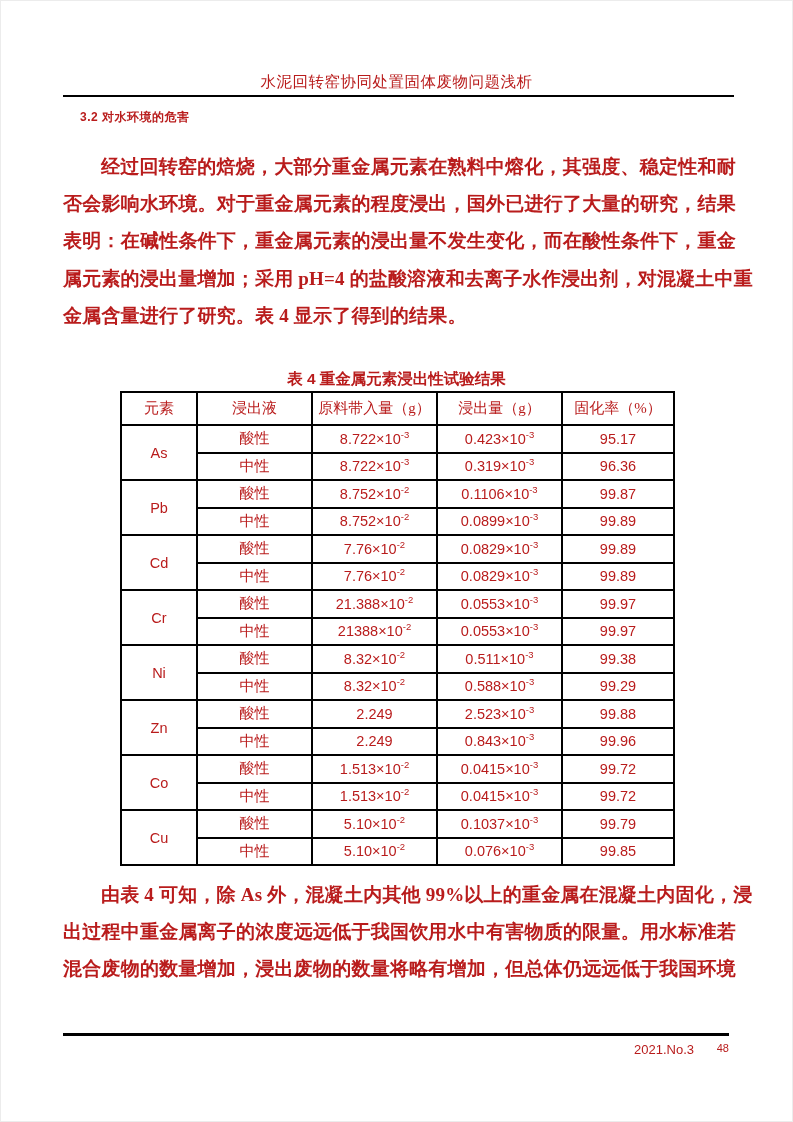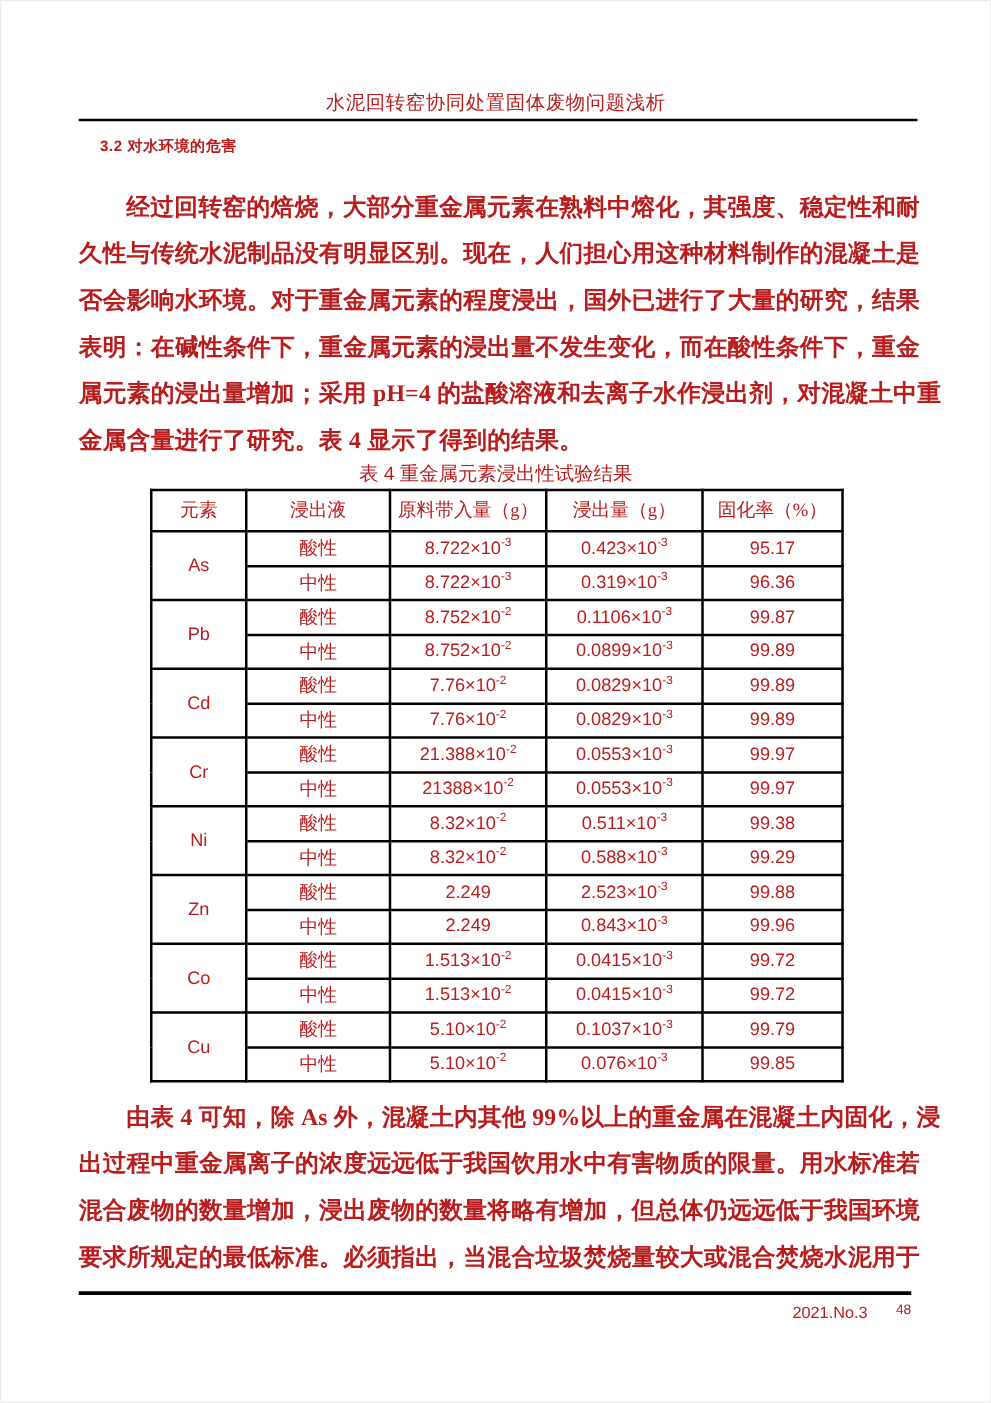--- a/index.html
+++ b/index.html
@@ -37,21 +37,21 @@
     white-space:nowrap;overflow:visible;
     letter-spacing:.2px;
     font-weight:bold;
   }
   .para .line.indent{text-indent:38px;}
   .para .line.endline{text-align-last:left;}
   .para1{top:147px;}
   .para2{top:875px;}
   .caption{
     position:absolute;top:368px;left:0;width:100%;
-    text-align:center;font-size:15.5px;font-weight:400;
+    text-align:center;font-size:15.5px;font-weight:700;
     font-family:"Liberation Sans", sans-serif;
   }
   .data-table{
     position:absolute;top:390px;left:119px;
     border-collapse:collapse;
     border:2.5px solid #000;
     table-layout:fixed;
     width:553px;
   }
   .data-table th,.data-table td{
@@ -95,21 +95,20 @@
 <div class="page">
 
   <div class="header-title">水泥回转窑协同处置固体废物问题浅析</div>
 
   <div class="header-rule"></div>
 
   <h2 class="section-heading">3.2 对水环境的危害</h2>
 
   <div class="para para1">
       <div class="line indent">经过回转窑的焙烧，大部分重金属元素在熟料中熔化，其强度、稳定性和耐</div>
-      <div class="line">久性与传统水泥制品没有明显区别。现在，人们担心用这种材料制作的混凝土是</div>
       <div class="line">否会影响水环境。对于重金属元素的程度浸出，国外已进行了大量的研究，结果</div>
       <div class="line">表明：在碱性条件下，重金属元素的浸出量不发生变化，而在酸性条件下，重金</div>
       <div class="line">属元素的浸出量增加；采用 pH=4 的盐酸溶液和去离子水作浸出剂，对混凝土中重</div>
       <div class="line endline">金属含量进行了研究。表 4 显示了得到的结果。</div>
     </div>
 
   <div class="caption">表 4  重金属元素浸出性试验结果</div>
 
   <table class="data-table" id="data-table">
     <colgroup id="table-colgroup">
@@ -233,21 +232,20 @@
           <td class="num">0.076×10<sup>-3</sup></td>
           <td class="num">99.85</td>
         </tr>
       </tbody>
   </table>
 
   <div class="para para2">
       <div class="line indent">由表 4 可知，除 As 外，混凝土内其他 99%以上的重金属在混凝土内固化，浸</div>
       <div class="line">出过程中重金属离子的浓度远远低于我国饮用水中有害物质的限量。用水标准若</div>
       <div class="line">混合废物的数量增加，浸出废物的数量将略有增加，但总体仍远远低于我国环境</div>
-      <div class="line">要求所规定的最低标准。必须指出，当混合垃圾焚烧量较大或混合焚烧水泥用于</div>
     </div>
 
   <div class="footer-rule"></div>
 
   <div class="footer-page">48</div>
 
   <div class="footer-issue">2021.No.3</div>
 
 </div>
 

